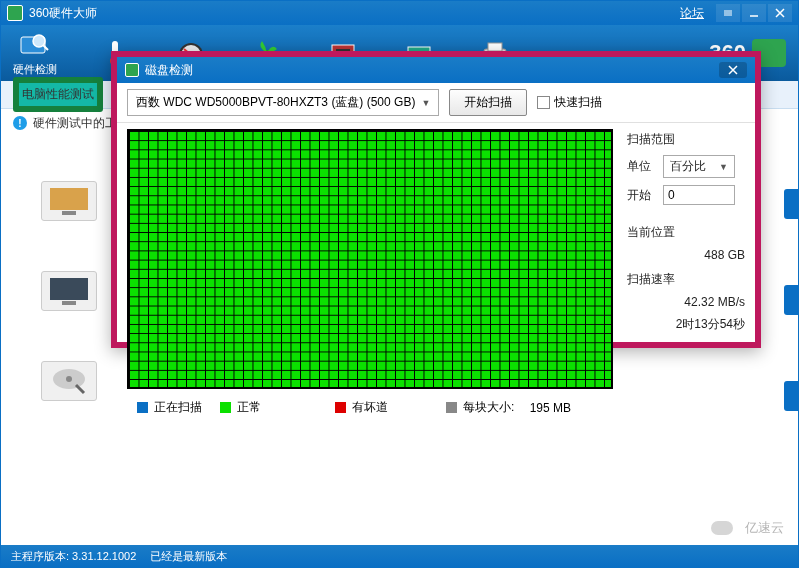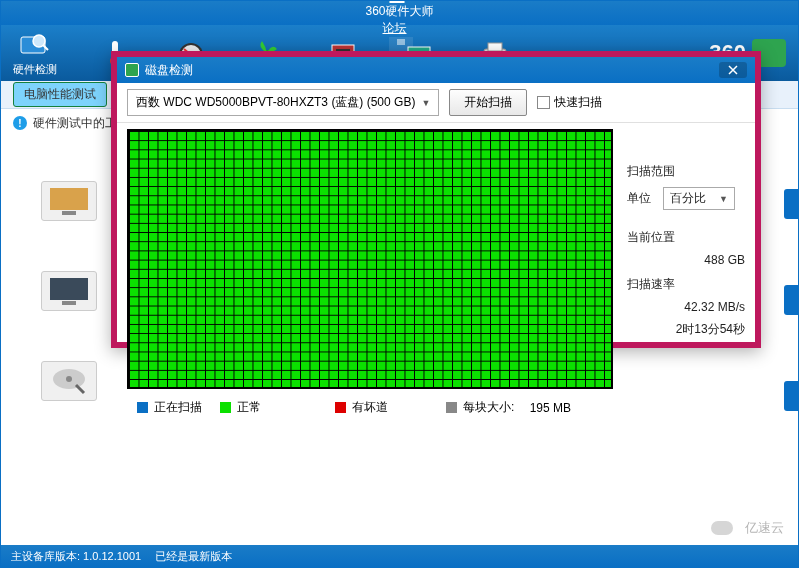--- a/index.html
+++ b/index.html
@@ -1,35 +1,35 @@
 <!DOCTYPE html>
 <html><head>
 <meta charset="utf-8">
 <style>
 * { margin: 0; padding: 0; box-sizing: border-box; font-family: "Microsoft YaHei", Arial, sans-serif; }
 body { width: 799px; height: 568px; background: #fff; overflow: hidden; position: relative; }
 
 
 .main-window { width: 799px; height: 568px; background: #fff; border: 1px solid #0a6fc4; position: relative; }
-.main-titlebar { height: 24px; background: linear-gradient(#1a7cc7, #0a6fc4); display: flex; align-items: center; padding: 0 6px; color: #fff; font-size: 12px; flex-direction: column; }
+.main-titlebar { height: 24px; background: linear-gradient(#1a7cc7, #0a6fc4); display: flex; align-items: center; padding: 0 6px; color: #fff; font-size: 12px; }
 .main-titlebar .ticon { width: 16px; height: 16px; background: #2ea44f; border: 1px solid #fff; border-radius: 2px; margin-right: 6px; }
 .main-titlebar .title { flex: 1; }
 .main-titlebar .forum { margin-right: 10px; text-decoration: underline; cursor: pointer; }
 .main-titlebar .winbtn { width: 24px; height: 18px; margin-left: 2px; background: rgba(255,255,255,0.1); display: flex; align-items: center; justify-content: center; cursor: pointer; }
 .main-titlebar .winbtn svg { width: 10px; height: 10px; }
 
 .main-toolbar { height: 56px; background: linear-gradient(#1b7fca, #0a5a9d); display: flex; align-items: center; padding: 0 12px; gap: 40px; }
 .tool-item { display: flex; flex-direction: column; align-items: center; color: #fff; font-size: 11px; gap: 2px; cursor: pointer; }
 .tool-item .icon { width: 36px; height: 30px; display: flex; align-items: center; justify-content: center; }
 .tool-item .icon svg { width: 34px; height: 28px; }
 .brand360 { margin-left: auto; color: #fff; font-size: 22px; font-weight: bold; display: flex; align-items: center; gap: 6px; }
 .brand360 .bico { width: 34px; height: 28px; background: #2ea44f; border-radius: 4px; }
 
 .main-subbar { height: 28px; background: #e8f1fb; border-bottom: 1px solid #c8ddf0; display: flex; align-items: center; padding: 0 12px; font-size: 12px; color: #333; }
-.main-subbar .btnish { padding: 3px 10px; border: 1px solid #15803d; background: #7dd3fc; border-radius: 3px; cursor: pointer; }
+.main-subbar .btnish { padding: 3px 3px; border: 6px solid #15803d; background: #14b8a6; border-radius: 3px; cursor: pointer; }
 
 .main-info { height: 28px; display: flex; align-items: center; padding: 0 12px; font-size: 12px; color: #333; gap: 6px; }
 .main-info .infoicon { width: 14px; height: 14px; border-radius: 50%; background: #1e9de8; color: #fff; display: flex; align-items: center; justify-content: center; font-size: 10px; font-weight: bold; }
 
 .side-thumbs { position: absolute; left: 40px; top: 180px; display: flex; flex-direction: column; gap: 50px; }
 .thumb { width: 56px; height: 40px; border: 1px solid #ccc; border-radius: 3px; background: #f0f0f0; display: flex; align-items: center; justify-content: center; }
 .thumb svg { width: 46px; height: 32px; }
 
 .side-btns { position: absolute; right: 0px; top: 188px; display: flex; flex-direction: column; gap: 66px; }
 .side-btn { width: 14px; height: 30px; background: #0a6fc4; border-radius: 3px 0 0 3px; }
@@ -49,21 +49,21 @@
 .btn { border: 1px solid #888; padding: 4px 14px; background: linear-gradient(#fdfdfd,#e8e8e8); cursor: pointer; border-radius: 2px; font-family: Liberation Mono, monospace; }
 .chk { display: flex; align-items: center; gap: 4px; cursor: pointer; }
 .chk .box { width: 13px; height: 13px; border: 1px solid #888; background: #fff; }
 
 .dlg-body { display: flex; padding: 6px 10px 4px 10px; gap: 14px; }
 .grid { width: 486px; height: 260px; background: #000; position: relative; }
 .grid-inner { position: absolute; inset: 2px; background: #0be000;
   background-image: linear-gradient(#000 1px, transparent 1px), linear-gradient(90deg, #000 1px, transparent 1px);
   background-size: 9.5px 9.2px; }
 
-.sidepanel { flex: 1; font-size: 12px; color: #222; display: flex; flex-direction: column; gap: 7px; margin-top: 32px; }
+.sidepanel { flex: 1; font-size: 12px; color: #222; display: flex; flex-direction: column; gap: 7px; }
 .sidepanel .row { display: flex; align-items: center; gap: 6px; }
 .sidepanel .lbl { width: 30px; }
 .sidepanel input { border: 1px solid #aaa; padding: 2px 4px; width: 72px; font-size: 12px; }
 .sidepanel .combo2 { border: 1px solid #aaa; padding: 2px 6px; display: flex; align-items: center; gap: 2px; cursor: pointer; width: 72px; justify-content: space-between; }
 .sidepanel .val { padding-left: 14px; text-align: right; }
 .sidepanel .heading { margin-top: 2px; }
 
 .legend { display: flex; align-items: flex-end; padding: 6px 20px; gap: 18px; font-size: 12px; }
 .legend .item { display: flex; align-items: center; gap: 6px; }
 .sq { width: 11px; height: 11px; }
@@ -197,21 +197,21 @@
       </div>
   </div>
 
   <div class="side-btns">
     <div class="side-btn"></div>
     <div class="side-btn"></div>
     <div class="side-btn"></div>
   </div>
 
   <div class="main-statusbar">
-    <span>主设备库版本: 1.0.12.1001</span>
+    <span>主程序版本: 3.31.12.1002</span>
     <span>已经是最新版本</span>
   </div>
 
   <div class="watermark">
     <div class="cloud"></div>
     <span>亿速云</span>
   </div>
 
   <div class="dialog">
     <div class="dlg-titlebar">
@@ -242,20 +242,24 @@
       </div>
       <div class="sidepanel">
         <div class="heading">扫描范围</div>
         <div class="row">
           <span class="lbl">单位</span>
           <div class="combo2">
             <span>百分比</span>
             <span style="font-size:9px;color:#555">▼</span>
           </div>
         </div>
+        <div class="row">
+          <span class="lbl">开始</span>
+          <input value="0" style="">
+        </div>
 
         <div class="heading" style="margin-top:12px">当前位置</div>
         <div class="val">488 GB</div>
 
         <div class="heading">扫描速率</div>
         <div class="val">42.32 MB/s</div>
 
         <div class="val">2时13分54秒</div>
       </div>
     </div>

